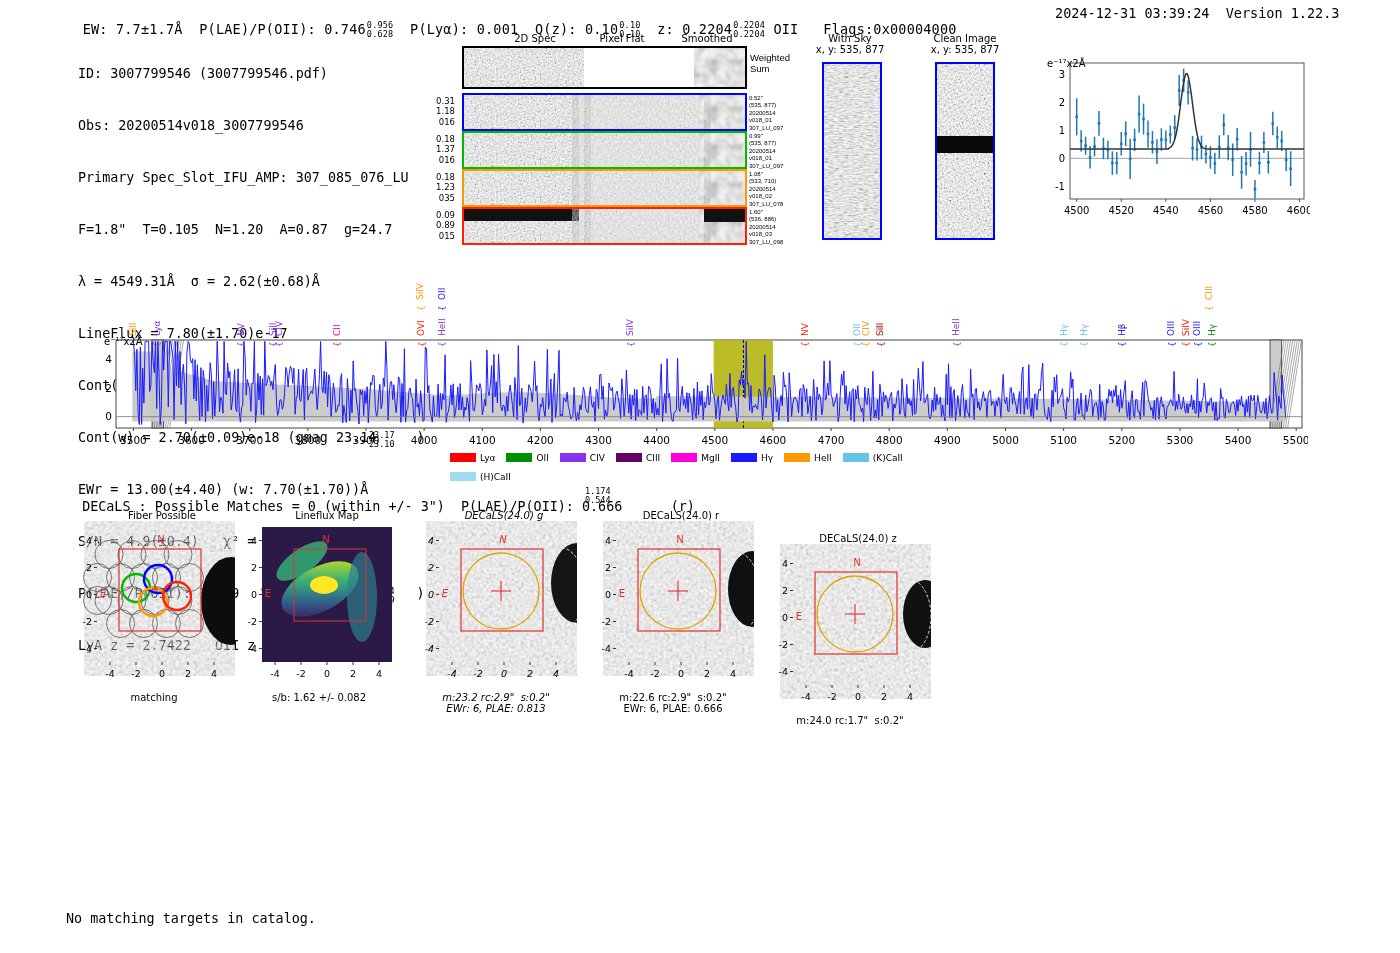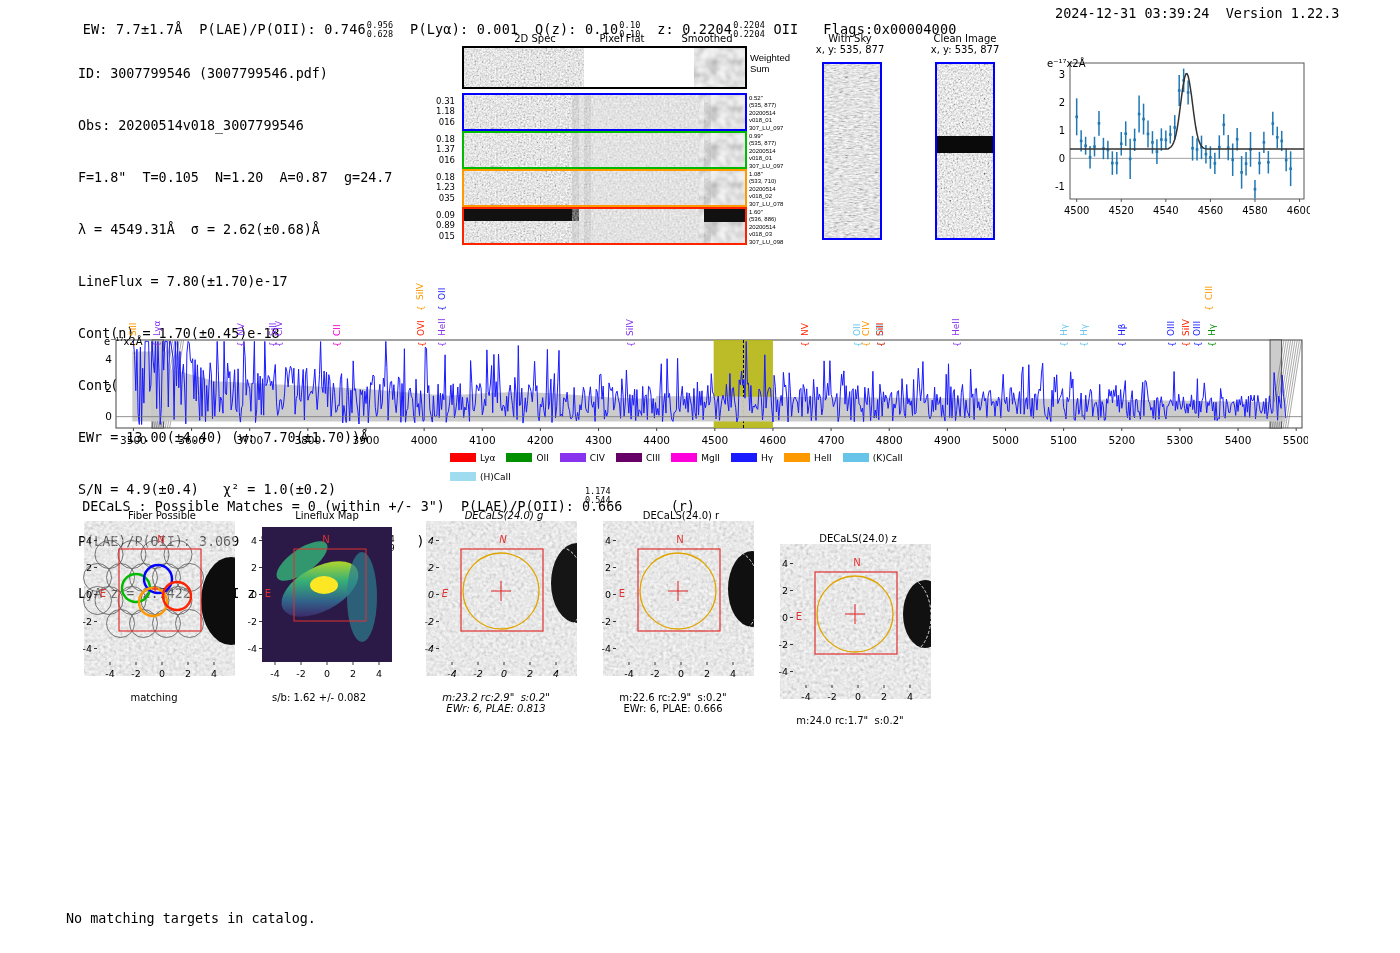--- a/index.html
+++ b/index.html
@@ -24,20 +24,21 @@
 <body>
 
 <div class="abs mono" id="hdr-line">
   <span>EW: 7.7±1.7Å</span>  <span>P(LAE)/P(OII): 0.746</span><span class="frac"><span>0.956</span><br><span>0.628</span></span>  <span>P(Lyα): 0.001</span>  <span>Q(z): 0.10</span><span class="frac"><span>0.10</span><br><span>0.10</span></span>  <span>z: 0.2204</span><span class="frac"><span>0.2204</span><br><span>0.2204</span></span> <span>OII</span>   <span>Flags:0x00004000</span>
 </div>
 <div class="abs mono" id="hdr-right"><span>2024-12-31 03:39:24</span>  <span>Version 1.22.3</span></div>
 
 <div class="abs mono" id="info-block">
   <div>ID: 3007799546 (3007799546.pdf)</div>
   <div>Obs: 20200514v018_3007799546</div>
+  <div>Primary Spec_Slot_IFU_AMP: 307_085_076_LU</div>
   <div>F=1.8"  T=0.105  N=1.20  A=0.87  g=24.7</div>
   <div>λ = 4549.31Å  σ = 2.62(±0.68)Å</div>
   <div>LineFlux = 7.80(±1.70)e-17</div>
   <div>Cont(n) = 1.70(±0.45)e-18</div>
   <div style="position:relative"><span>Cont(w) = 2.70(±0.09)e-18 (gmag 23.14     )</span><span class="frac" style="position:absolute;left:290px;top:2px;"><span>23.17</span><br><span>23.10</span></span></div>
   <div>EWr = 13.00(±4.40) (w: 7.70(±1.70))Å</div>
   <div>S/N = 4.9(±0.4)   χ² = 1.0(±0.2)</div>
   <div style="position:relative"><span>P(LAE)/P(OII): 3.069       (w: 0.736      )</span><span class="frac" style="position:absolute;left:182px;top:2px;"><span>9.886</span><br><span>1.196</span></span><span class="frac" style="position:absolute;left:290px;top:2px;"><span>0.894</span><br><span>0.619</span></span></div>
   <div>LyA z = 2.7422   OII z = 0.2204</div>
 </div>

